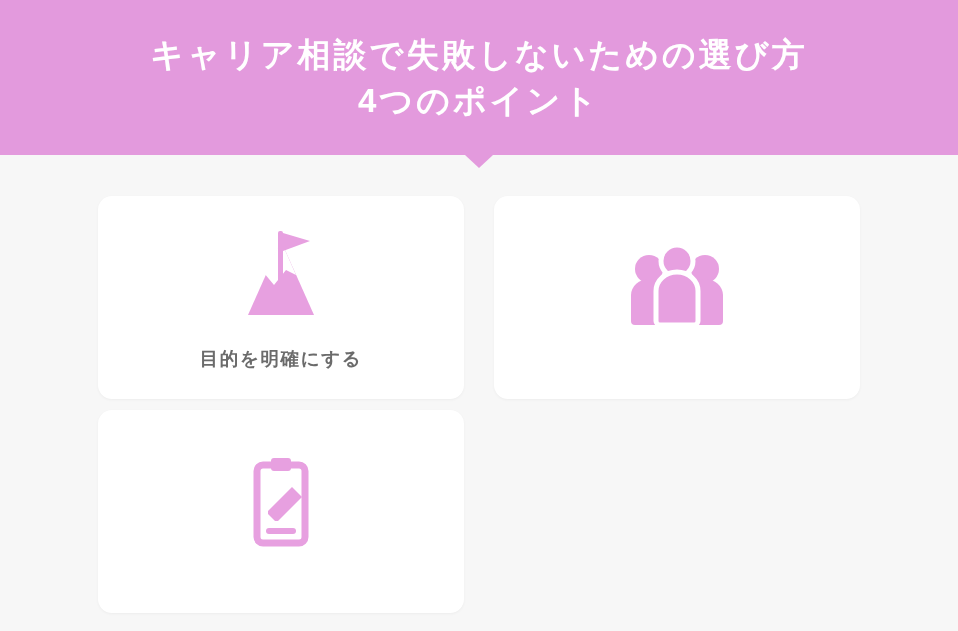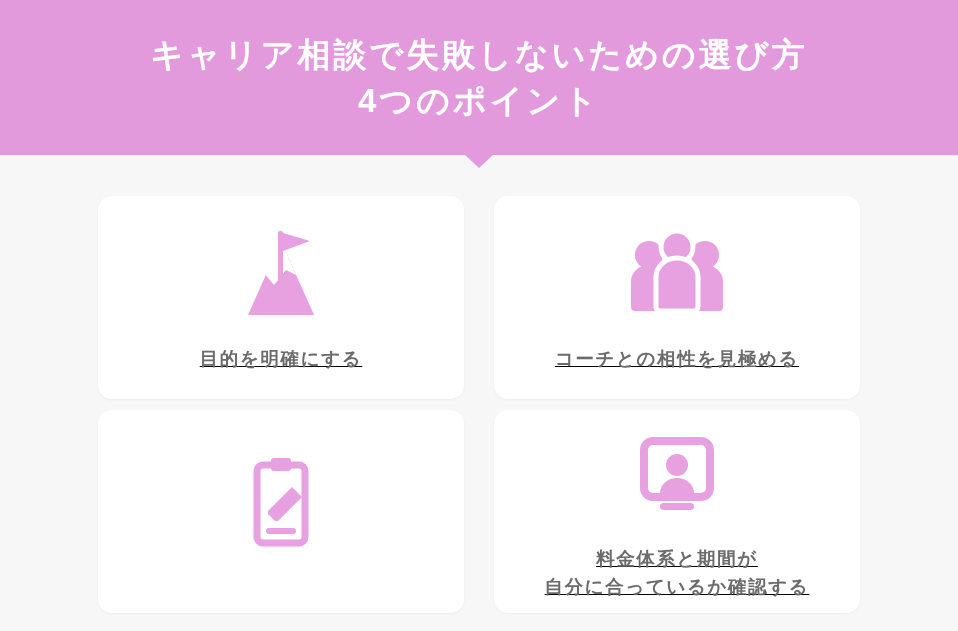--- a/index.html
+++ b/index.html
@@ -52,21 +52,20 @@
   .grid {
     position: absolute;
     left: 98px;
     top: 196px;
     width: 762px;
     display: grid;
     grid-template-columns: 366px 366px;
     grid-template-rows: 203px 203px;
     column-gap: 30px;
     row-gap: 11px;
-    text-decoration: underline;
   }
   .card {
     background: #ffffff;
     border-radius: 14px;
     box-shadow: 0 1px 3px rgba(0,0,0,0.045);
     display: flex;
     flex-direction: column;
     align-items: center;
     justify-content: center;
     padding: 0 14px;
@@ -121,42 +120,29 @@
       <div class="card-icon">
         <svg class="icon-svg" width="110" height="104" viewBox="0 0 110 104" aria-hidden="true">
           <circle cx="27" cy="32" r="14" fill="#e7a0e0"></circle>
           <path d="M9 58 a18 16 0 0 1 36 0 v26 a4 4 0 0 1 -4 4 h-28 a4 4 0 0 1 -4 -4 Z" fill="#e7a0e0"></path>
           <circle cx="83" cy="32" r="14" fill="#e7a0e0"></circle>
           <path d="M65 58 a18 16 0 0 1 36 0 v26 a4 4 0 0 1 -4 4 h-28 a4 4 0 0 1 -4 -4 Z" fill="#e7a0e0"></path>
           <circle cx="55" cy="24" r="16" fill="#e7a0e0" stroke="#ffffff" stroke-width="5"></circle>
           <path d="M34 54 a21 19 0 0 1 42 0 v30 a4 4 0 0 1 -4 4 h-34 a4 4 0 0 1 -4 -4 Z" fill="#e7a0e0" stroke="#ffffff" stroke-width="5"></path>
         </svg>
       </div>
-      <div class="card-label">コーチとの相性を見極める</div>
     </div>
 
     <div class="card">
       <div class="card-icon">
         <svg class="icon-svg" width="110" height="104" viewBox="0 0 110 104" aria-hidden="true">
           <rect x="31" y="14" width="48" height="78" rx="6" fill="none" stroke="#e7a0e0" stroke-width="7"></rect>
           <rect x="45" y="7" width="20" height="13" rx="3" fill="#e7a0e0"></rect>
           <path d="M42 70 L42 60 L66 36 L76 46 L52 70 Z" fill="#e7a0e0"></path>
           <path d="M42 70 L42 63 L49 70 Z" fill="#ffffff"></path>
           <rect x="40" y="77" width="30" height="6" rx="3" fill="#e7a0e0"></rect>
         </svg>
       </div>
     </div>
 
-    <div class="card">
-      <div class="card-icon">
-        <svg class="icon-svg" width="110" height="104" viewBox="0 0 110 104" aria-hidden="true">
-          <rect x="22" y="18" width="66" height="56" rx="9" fill="none" stroke="#e7a0e0" stroke-width="8"></rect>
-          <circle cx="55" cy="42" r="11" fill="#e7a0e0"></circle>
-          <path d="M38 70 a17 15 0 0 1 34 0 Z" fill="#e7a0e0"></path>
-          <rect x="38" y="80" width="34" height="7" rx="3.5" fill="#e7a0e0"></rect>
-        </svg>
-      </div>
-      <div class="card-label">料金体系と期間が
-自分に合っているか確認する</div>
-    </div>
 
   </div>
 </div>
 
 </body></html>

